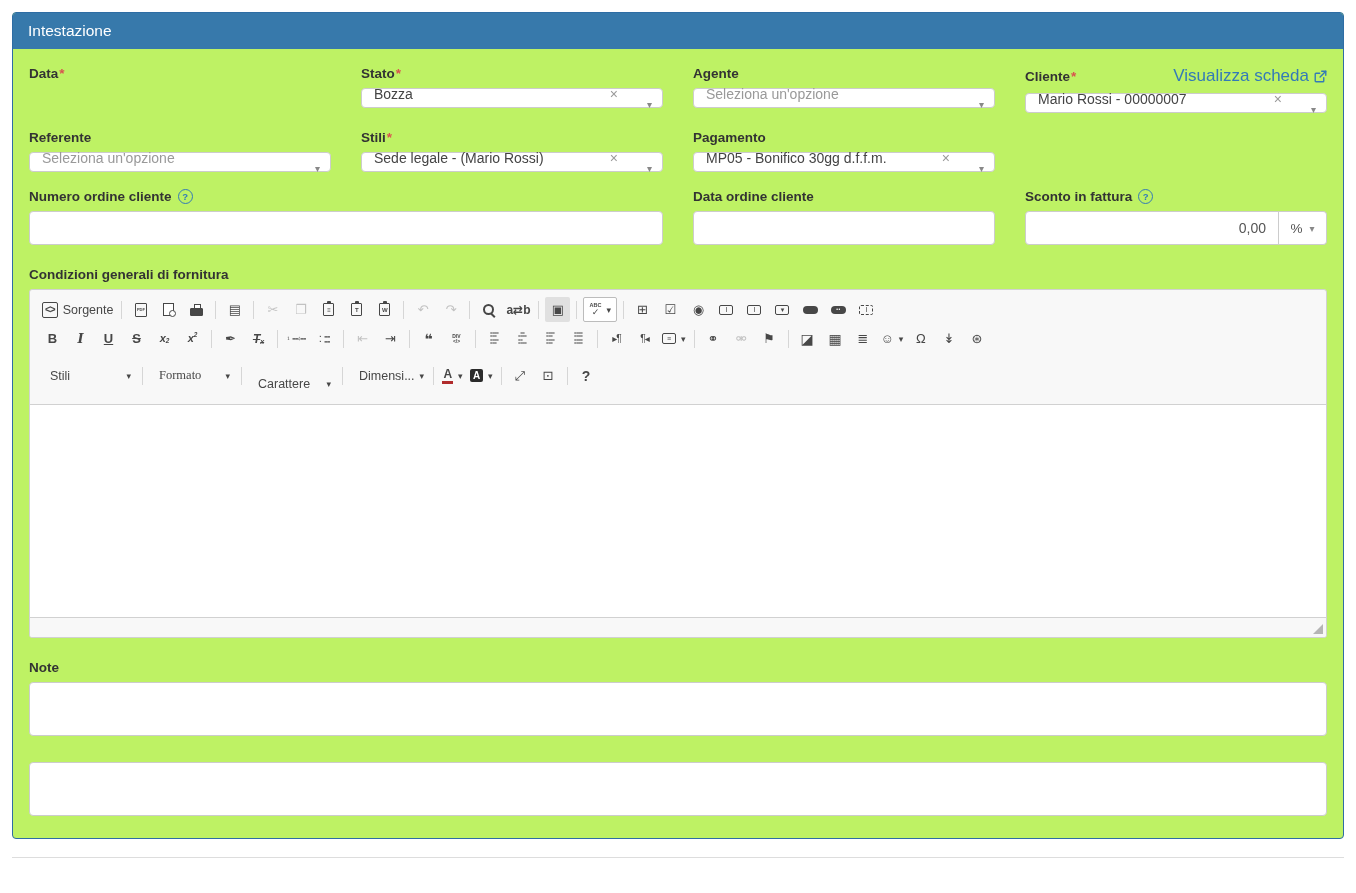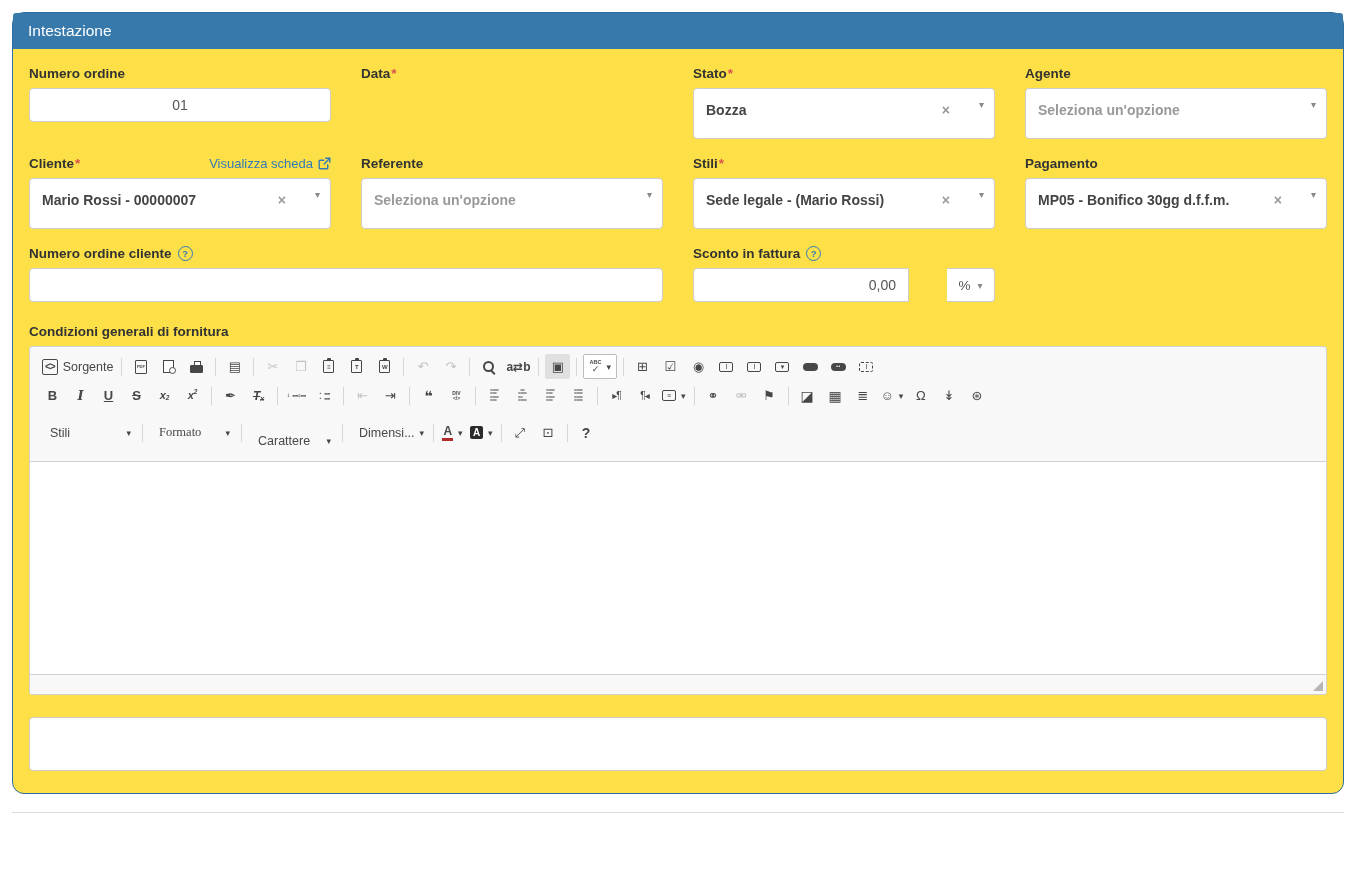--- a/index.html
+++ b/index.html
@@ -3,21 +3,21 @@
 <meta charset="utf-8">
 <style>
   * { box-sizing: border-box; }
   body {
     margin: 0;
     padding: 12px 12px 0;
     background: #fff;
     font-family: "Liberation Sans", "DejaVu Sans", sans-serif;
     color: #333;
   }
-  .panel { border: 1px solid #2e6da4; border-radius: 12px; background: #fde047; }
+  .panel { border: 1px solid #2e6da4; border-radius: 4px; background: #bef264; }
   .panel-heading {
     background: #3779ab; color: #fff; font-size: 15.5px;
     padding: 9px 15px; border-radius: 3px 3px 0 0;
   }
   .panel-body { padding: 17px 16px 18px; }
 
   .grid { display: grid; grid-template-columns: repeat(4, 1fr); column-gap: 30px; row-gap: 17px; }
   .span2 { grid-column: span 2; }
 
   .flabel, .label-row { margin-bottom: 7px; font-size: 13.5px; font-weight: 700; color: #333; }
@@ -25,42 +25,42 @@
   .label-row { display: flex; justify-content: space-between; align-items: center; }
   .lblgrp { display: flex; align-items: center; }
   .req { color: #d9534f; margin-left: 1px; }
   .help {
     width: 15px; height: 15px; border: 1.5px solid #337ab7; border-radius: 50%;
     color: #337ab7; font-size: 9.5px; font-weight: 700;
     display: inline-flex; align-items: center; justify-content: center;
     margin-left: 6px; cursor: pointer; flex: none;
   }
   .flink {
-    color: #337ab7; font-size: 13px; font-weight: 400; text-decoration: none;
+    color: #337ab7; font-size: 17px; font-weight: 400; text-decoration: none;
     display: inline-flex; align-items: center; gap: 5px; cursor: pointer;
   }
 
   .inp {
     width: 100%; height: 34px; border: 1px solid #ccc; border-radius: 4px;
     font: inherit; font-size: 14px; color: #555; padding: 0 12px; background: #fff; outline: none;
   }
   .inp.center { text-align: center; }
   .inp.right { text-align: right; }
 
   .sel {
-    position: relative; height: 51px; border: 1px solid #ccc; border-radius: 4px;
+    position: relative; height: 20px; border: 1px solid #ccc; border-radius: 4px;
     background: #fff; display: flex; align-items: center;
-    padding: 0 28px 8px 12px; font-size: 14px; color: #444; cursor: pointer; font-weight: bold;
+    padding: 0 28px 8px 12px; font-size: 14px; color: #444; cursor: pointer;
   }
   .sel .val { flex: 1; white-space: nowrap; overflow: hidden; text-overflow: ellipsis; }
   .sel.placeholder .val { color: #999; }
   .sel .clear { color: #999; font-size: 14px; margin: 0 16px 0 6px; line-height: 1; }
   .sel .caret { position: absolute; right: 10px; top: 11px; color: #888; font-size: 10px; line-height: 1; }
 
-  .igroup { display: flex; gap: 38px; }
+  .igroup { display: flex; }
   .igroup .inp { border-radius: 4px 0 0 4px; flex: 1; min-width: 0; }
   .addon {
     width: 48px; flex: none; border: 1px solid #ccc; border-left: none;
     border-radius: 0 4px 4px 0; background: #fff; color: #555; font-size: 13.5px;
     display: flex; align-items: center; justify-content: center; gap: 7px; cursor: pointer;
   }
   .addon .caret { color: #888; font-size: 10px; }
 
   .section { margin-top: 22px; }
   .ta {
@@ -148,26 +148,20 @@
 </style>
 </head>
 <body>
 
 <div class="panel" data-name="intestazione-panel">
   <div class="panel-heading" data-name="panel-title">Intestazione</div>
   <div class="panel-body" data-name="panel-body">
 
     <div class="grid" data-name="form-grid">
 
-      <div data-name="field-numero-ordine">
-        <div class="flabel">
-            <span data-name="numero-ordine-label">Numero ordine</span>
-          </div>
-        <input class="inp center" type="text" data-name="numero-ordine-input" value="01" style="">
-      </div>
       <div data-name="field-data">
         <div class="flabel">
             <span data-name="data-label">Data</span>
             <span class="req" data-name="required-mark">*</span>
           </div>
       </div>
       <div data-name="field-stato">
         <div class="flabel">
             <span data-name="stato-label">Stato</span>
             <span class="req" data-name="required-mark">*</span>
@@ -240,20 +234,26 @@
         </div>
       </div>
 
       <div class="span2" data-name="field-numero-ordine-cliente">
         <div class="flabel">
             <span data-name="numero-ordine-cliente-label">Numero ordine cliente</span>
             <span class="help" data-name="help-icon">?</span>
           </div>
         <input class="inp" type="text" data-name="numero-ordine-cliente-input" value="" style="">
       </div>
+      <div data-name="field-data-ordine-cliente">
+        <div class="flabel">
+            <span data-name="data-ordine-cliente-label">Data ordine cliente</span>
+          </div>
+        <input class="inp" type="text" data-name="data-ordine-cliente-input" value="" style="">
+      </div>
       <div data-name="field-sconto-in-fattura">
         <div class="flabel">
             <span data-name="sconto-in-fattura-label">Sconto in fattura</span>
             <span class="help" data-name="help-icon">?</span>
           </div>
         <div class="igroup">
           <input class="inp right" type="text" data-name="sconto-in-fattura-input" value="0,00" style="">
           <div class="addon" data-name="sconto-unit-select">
             <span data-name="sconto-unit-value">%</span>
             <span class="caret" data-name="dropdown-caret-icon">▾</span>
@@ -552,20 +552,26 @@
               </span>
             </div>
           </div>
         <div class="cke-content" data-name="editor-content-area"></div>
         <div class="cke-bottom" data-name="editor-bottom-bar">
           <div class="cke-resize" data-name="editor-resize-handle"></div>
         </div>
       </div>
     </div>
 
+    <div class="section" data-name="field-note">
+      <div class="flabel">
+          <span data-name="note-label">Note</span>
+        </div>
+      <textarea class="ta" data-name="note-textarea" style=""></textarea>
+    </div>
 
     <div class="section" data-name="field-note-interne">
       <textarea class="ta" data-name="note-interne-textarea" style=""></textarea>
     </div>
 
   </div>
 </div>
 
 <div class="next-panel-line" data-name="next-panel-top-edge"></div>
 

